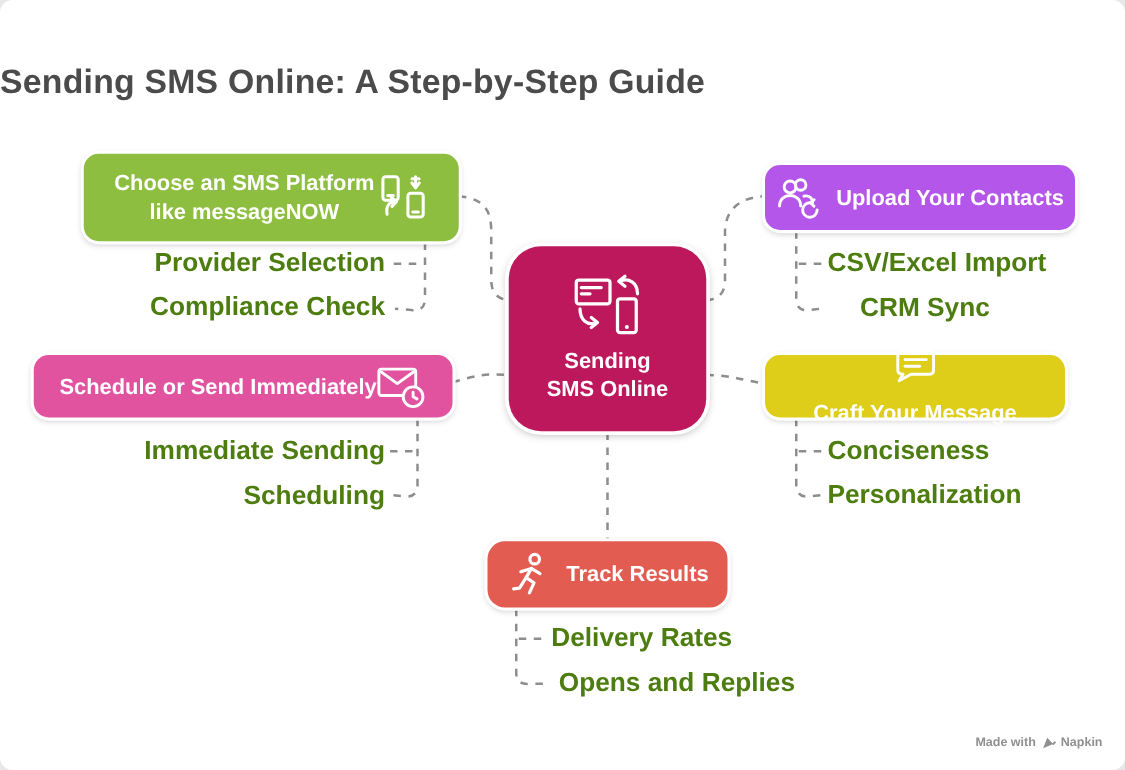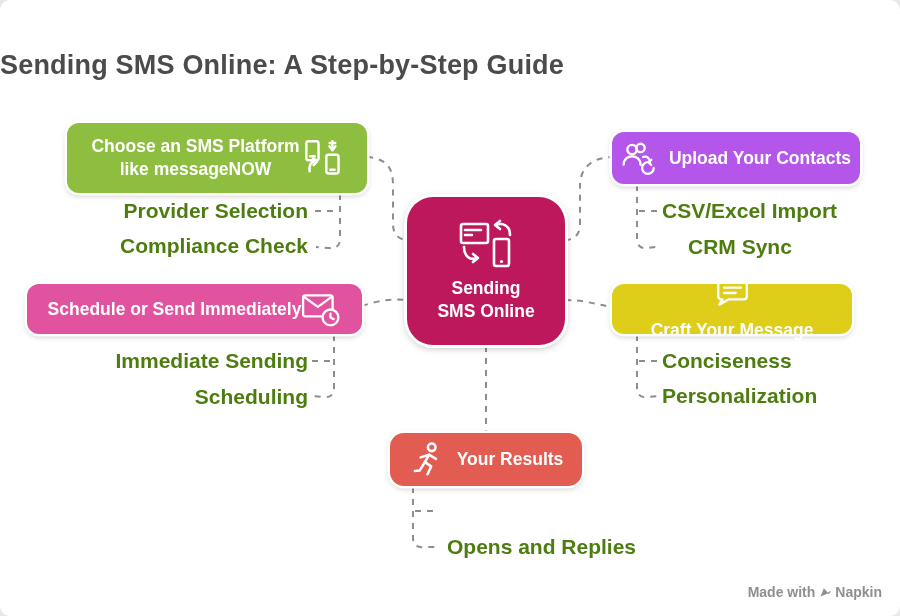--- a/index.html
+++ b/index.html
@@ -29,21 +29,21 @@
   .b-schedule{left:27px;top:284px;width:335px;height:50px;background:#e2539f;}
   .b-message{left:612px;top:284px;width:240px;height:50px;background:#dece19;gap:10px;flex-direction:column;}
   .b-track{left:390px;top:433px;width:192px;height:53px;background:#e25c52;gap:12px;border-radius:14px;}
   .sub{
     position:absolute;z-index:2;font-size:21px;font-weight:700;color:#4d7c0f;
     height:22px;line-height:22px;white-space:nowrap;
   }
   .sub.r{text-align:right;}
   .footer{
     position:absolute;right:18px;bottom:16px;z-index:2;display:flex;align-items:center;gap:4px;
-    font-size:14px;color:#8f8f8f;font-weight:700;
+    font-size:10px;color:#8f8f8f;font-weight:700;
   }
   .icon{flex:0 0 auto;display:block;}
 </style>
 </head>
 <body>
 
 <div class="canvas">
 
   <svg class="connectors" width="900" height="616" aria-hidden="true">
     <path class="dash" d="M 367 157 C 390 159 393 171 393 186 L 393 224 C 393 235 399 240 408 240"></path>
@@ -149,35 +149,36 @@
   <div class="node b-track">
     <svg class="icon" width="36" height="38" viewBox="0 0 34 36">
       <g fill="none" stroke="#ffffff" stroke-width="2.4" stroke-linecap="round" stroke-linejoin="round">
         <circle cx="21.5" cy="6" r="3.6"></circle>
         <path d="M25.5 17 L19 13 L11 15.5"></path>
         <path d="M19 13 L15 20"></path>
         <path d="M15 20 L21 24 L17.5 31.5"></path>
         <path d="M15 20 L10 28 L5.5 28.5"></path>
       </g>
     </svg>
-    <span class="lbl">Your Results</span>
+    <span class="lbl">Track Results</span>
   </div>
 
   <div class="sub r" style="right:592px;top:200px;">Provider Selection</div>
   <div class="sub r" style="right:592px;top:235px;margin-left:31px;">Compliance Check</div>
 
   <div class="sub" style="left:662px;top:200px;">CSV/Excel Import</div>
   <div class="sub" style="left:688px;top:236px;">CRM Sync</div>
 
   <div class="sub r" style="right:592px;top:350px;">Immediate Sending</div>
   <div class="sub r" style="right:592px;top:386px;">Scheduling</div>
 
   <div class="sub" style="left:662px;top:350px;">Conciseness</div>
   <div class="sub" style="left:662px;top:385px;">Personalization</div>
 
+  <div class="sub" style="left:441px;top:500px;">Delivery Rates</div>
   <div class="sub" style="left:447px;top:536px;">Opens and Replies</div>
 
   <div class="footer">
     <span>Made with</span>
     <svg width="12" height="12" viewBox="0 0 12 12">
       <path d="M1.5 10.5 L9.5 7.2 L4.8 2.2 Z" fill="#8f8f8f"></path>
       <path d="M9.5 7.2 L11 5.8" stroke="#8f8f8f" stroke-width="1.4" stroke-linecap="round"></path>
     </svg>
     <span>Napkin</span>
   </div>

